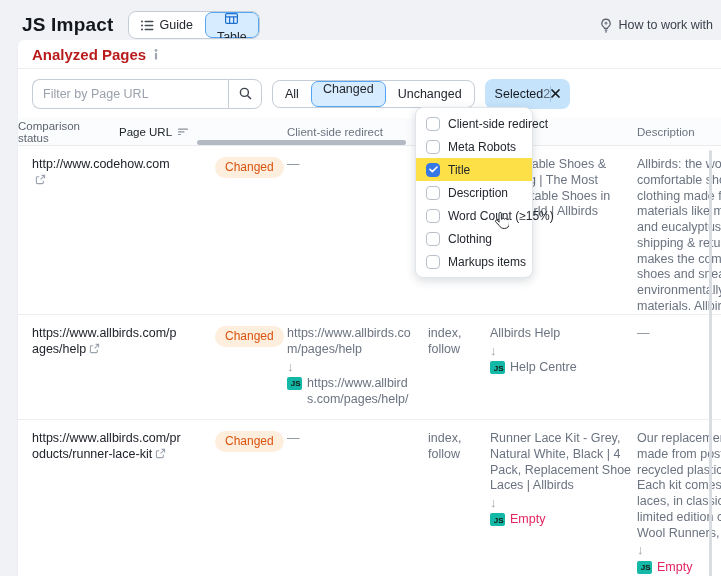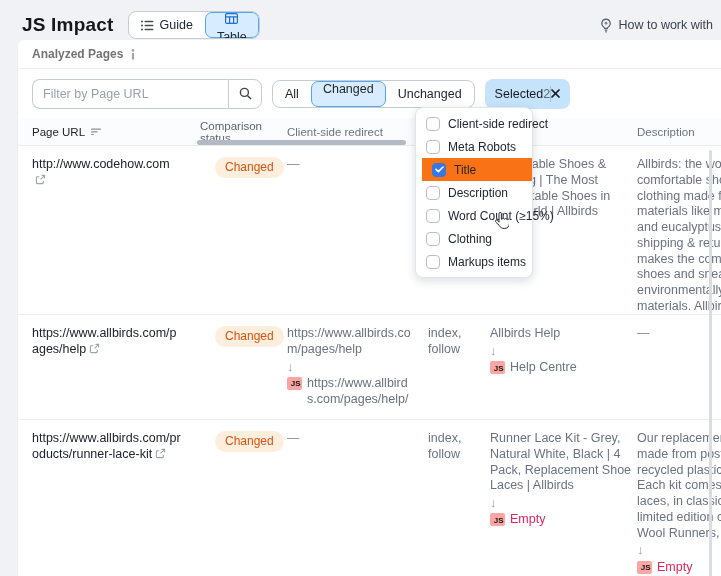--- a/index.html
+++ b/index.html
@@ -20,21 +20,21 @@
     color:#23272e; cursor:pointer; border-radius:7px; border:1px solid transparent; }
   .seg-item.sel { background:#d7ecfe; border-color:#55a5f6;flex-direction:column; }
   .spacer { flex:1; }
   .help { display:flex; align-items:center; gap:6px; font-size:12.5px; color:#3c424c; cursor:pointer; }
 
   
   .card { position:absolute; left:18px; top:40px; width:769px; height:580px;
     background:#fff; border-radius:6px 0 0 0; box-shadow:0 1px 2px rgba(20,30,50,.07); }
   .card-head { height:29px; display:flex; align-items:center; gap:7px; padding:0 14px;
     border-bottom:1px solid #eceef2; }
-  .card-title { font-size:12px; font-weight:700; color:#737373; }
+  .card-title { font-size:15px; font-weight:700; color:#b91c1c; }
 
   
   .filter-bar { height:49px; display:flex; align-items:center; gap:10px; padding:0 14px; }
   .input-group { display:flex; width:230px; height:30px; }
   .input-group input { flex:1; border:1px solid #c6ccd4; border-right:none; border-radius:8px 0 0 8px;
     padding:0 10px; font-size:12.5px; color:#181c22; outline:none; font-family:inherit; }
   .input-group input::placeholder { color:#9aa1ac; }
   .search-btn { width:34px; border:1px solid #c6ccd4; border-radius:0 8px 8px 0; background:#fff;
     display:flex; align-items:center; justify-content:center; cursor:pointer; }
   .pill { display:flex; align-items:center; gap:0; height:30px; background:#c6e3fc;
@@ -56,35 +56,35 @@
   .c-title { width:147px; padding-right:5px; color:#6b7380; }
   .c-desc  { width:150px; color:#6b7380; }
   .thead .c { padding-top:0; }
   .badge { display:inline-block; margin-left:15px; background:#fdeedd; color:#d9530f;
     font-size:12px; padding:3px 10px; border-radius:12px; }
   .ext { display:inline-block; vertical-align:-1px; margin-left:3px; cursor:pointer; }
   .dash { color:#868d98; }
   .arrow { color:#98a0ac; font-size:13px; margin:1px 0; }
   .after-line { display:flex; gap:5px; }
   .js-badge { flex:0 0 auto; display:inline-flex; width:15px; height:13px; margin-top:1px;
-    background:#fca5a5; border-radius:2px; color:#15150f; font-size:8px; font-weight:700;
+    background:#14b8a6; border-radius:2px; color:#15150f; font-size:8px; font-weight:700;
     align-items:flex-end; justify-content:flex-end; padding:0 1.5px 0.5px 0; }
   .empty-val { color:#e0255f; font-weight:500; }
   .hscroll { position:absolute; left:179px; top:22px; width:209px; height:5px;
     background:#b4bac4; border-radius:3px; cursor:grab; }
   .vscroll { position:absolute; left:691px; top:110px; width:3px; height:430px;
     background:#d9dde2; border-radius:2px; cursor:grab; }
 
   
   .dropdown { position:absolute; left:415px; top:107px; width:118px; background:#fff;
     border:1px solid #e1e4e8; border-radius:8px; box-shadow:0 3px 10px rgba(25,35,55,.16);
     padding:4px 0; z-index:50; }
   .dd-item { height:23px; display:flex; align-items:center; gap:8px; padding:0 10px;
     font-size:12px; color:#23272e; cursor:pointer; white-space:nowrap; }
-  .dd-item.hl { background:#f97316;margin-left:6px; }
+  .dd-item.hl { background:#fde047; }
   .cb { flex:0 0 auto; width:14px; height:14px; border:1px solid #b9c0ca; border-radius:4px;
     background:#fff; display:flex; align-items:center; justify-content:center; }
   .cb.on { background:#3577e5; border-color:#3577e5; }
   .cursor-icon { position:absolute; left:78px; top:104px; z-index:60; }
 
   svg { display:block; }
 </style>
 </head>
 <body>
 
@@ -174,35 +174,35 @@
       <span>
         <svg width="9" height="9" viewBox="0 0 9 9" stroke="#171b21" stroke-width="1.7" stroke-linecap="round">
             <line x1="1" y1="1" x2="8" y2="8"></line>
             <line x1="8" y1="1" x2="1" y2="8"></line>
           </svg>
       </span>
     </div>
   </div>
 
   <div class="thead">
+    <div class="c c-status" style="padding-left:0;">
+      <span style="margin-left:0">Comparison status</span>
+    </div>
     <div class="c c-url" style="display:flex;align-items:center;gap:6px;">
       <span>Page URL</span>
       <span>
         <svg width="10" height="7" viewBox="0 0 10 7">
             <g fill="#8a919c">
               <rect x="0" y="0.5" width="10" height="1.3" rx=".6"></rect>
               <rect x="0" y="3.3" width="6.5" height="1.3" rx=".6"></rect>
               <rect x="0" y="6" width="3" height="1" rx=".5"></rect>
             </g>
           </svg>
       </span>
     </div>
-    <div class="c c-status" style="padding-left:0;">
-      <span style="margin-left:0">Comparison status</span>
-    </div>
     <div class="c c-redir">
       <span>Client-side redirect</span>
     </div>
     <div class="c c-robots"></div>
     <div class="c c-title"></div>
     <div class="c c-desc">
       <span>Description</span>
     </div>
     <div class="hscroll"></div>
   </div>

